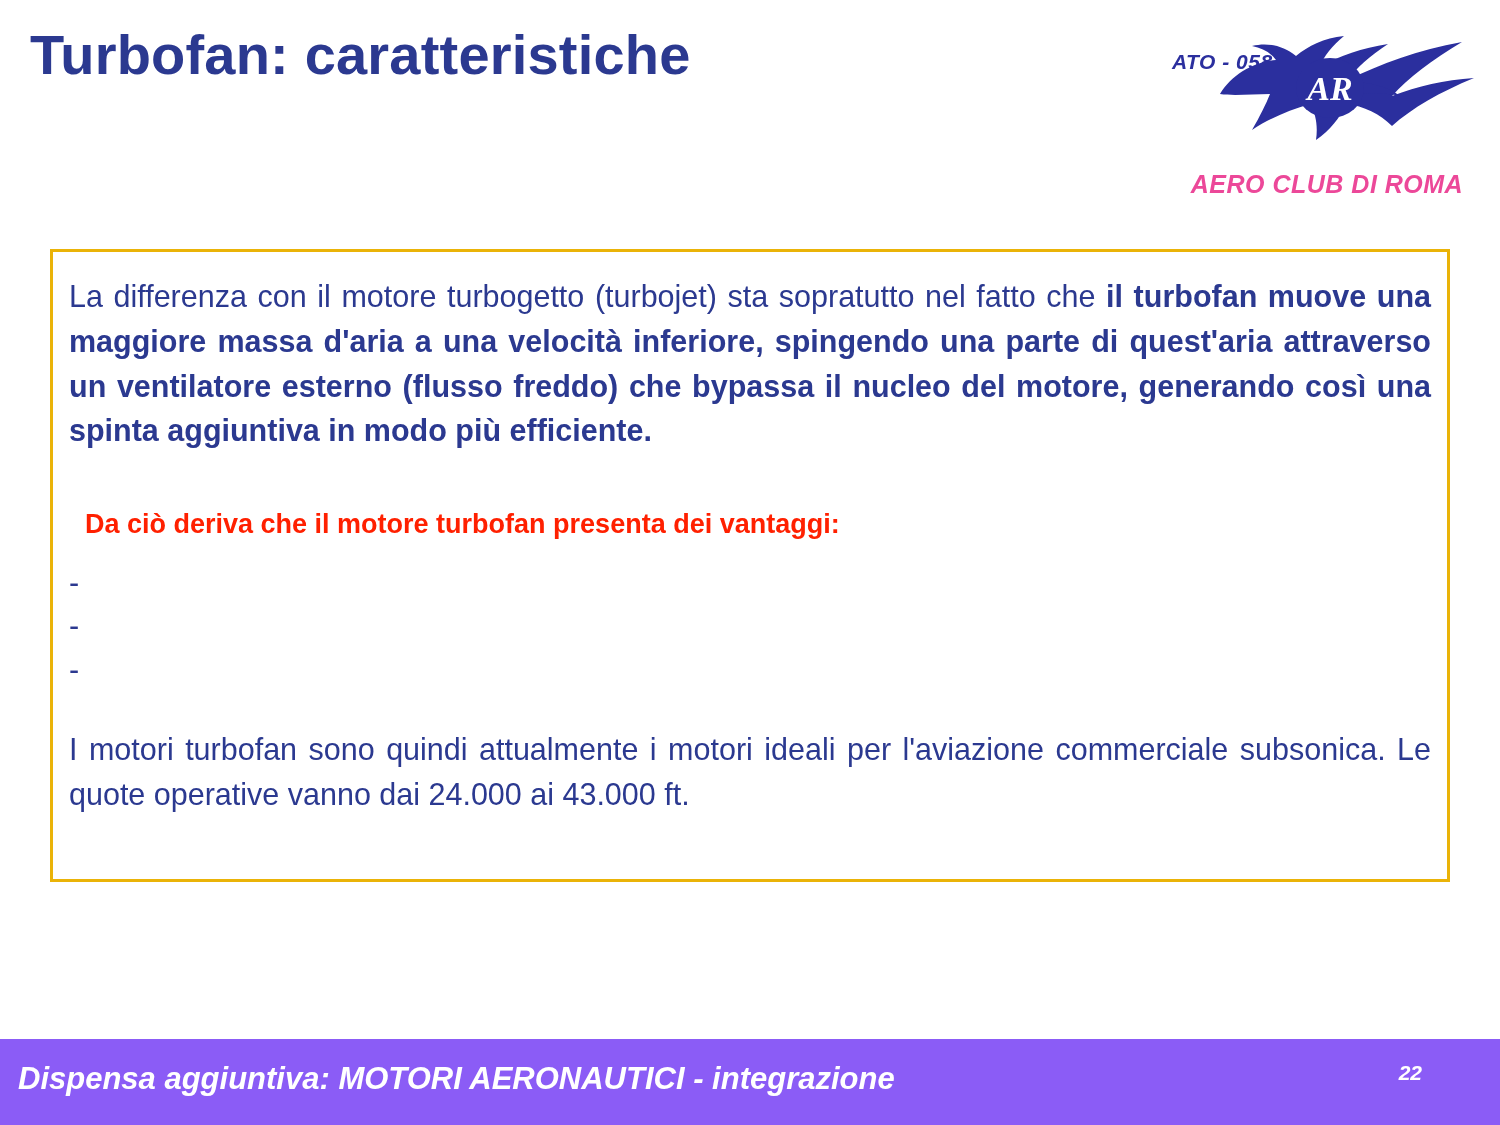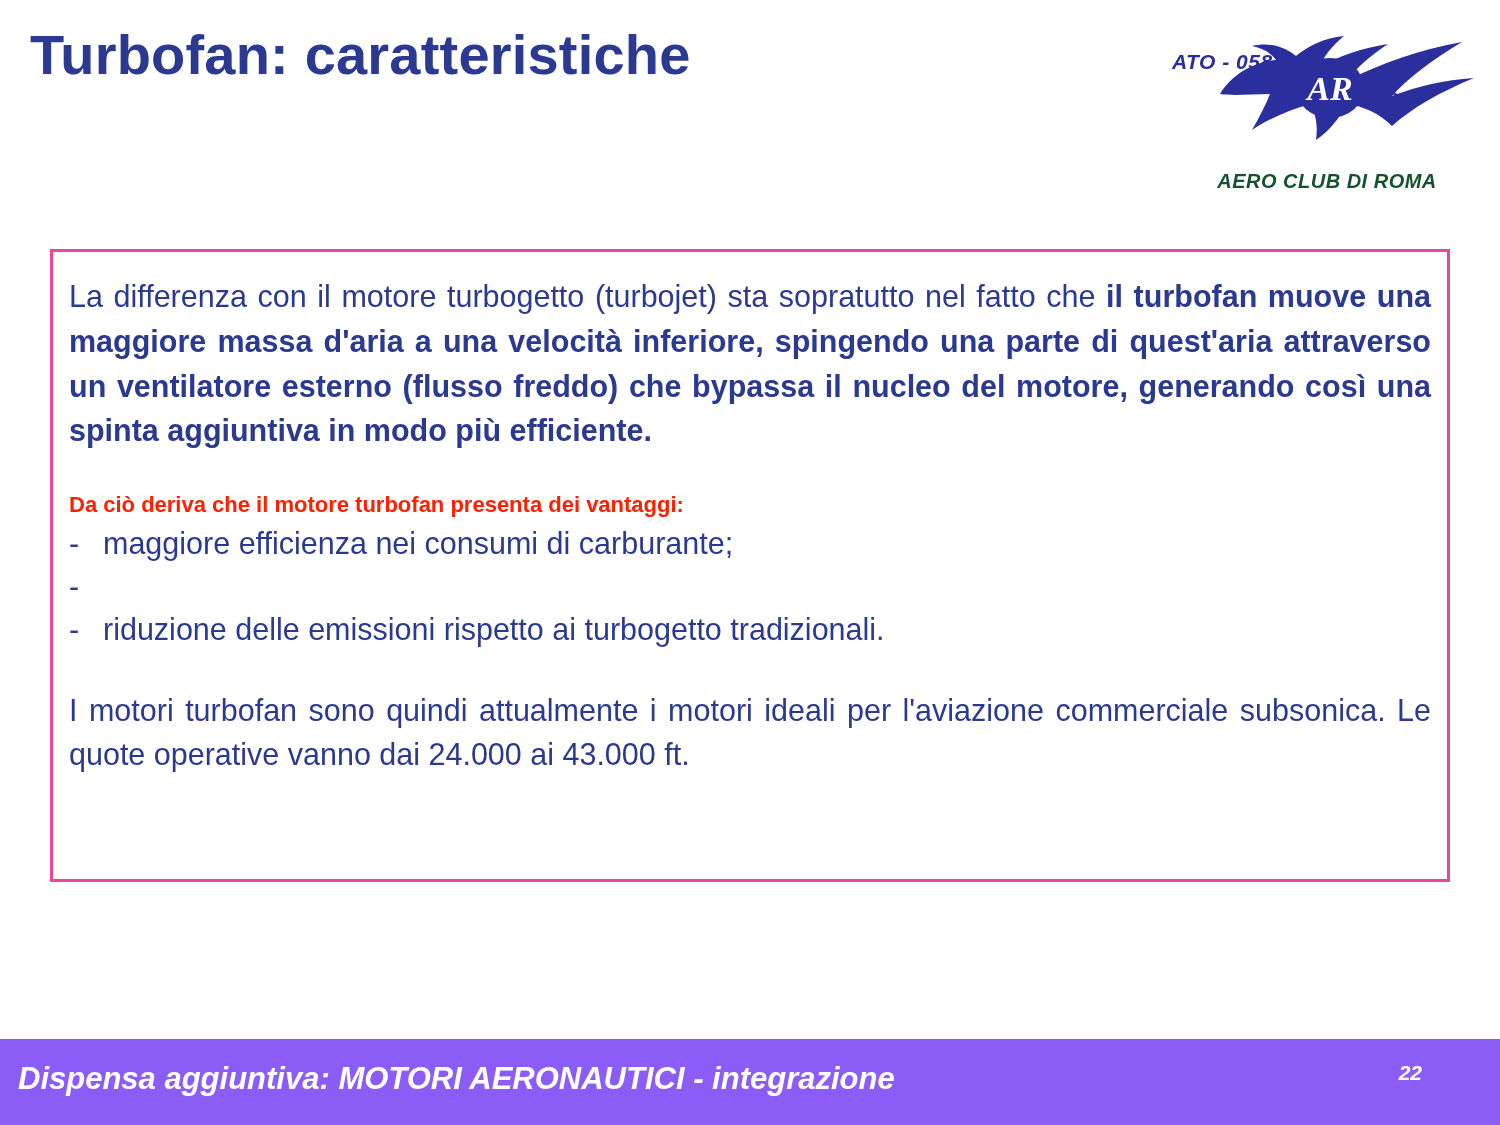--- a/index.html
+++ b/index.html
@@ -54,57 +54,57 @@
     top: 8px;
     width: 270px;
     height: 128px;
   }
   #aero-club-text {
     position: absolute;
     left: 0px;
     top: 148px;
     width: 310px;
     text-align: center;
-    font-size: 20px;
+    font-size: 25px;
     font-weight: bold;
     font-style: italic;
-    color: #14532d;
+    color: #ec4899;
     letter-spacing: 0.5px;
   }
 
   
   #content-box {
     position: absolute;
     left: 50px;
     top: 249px;
     width: 1400px;
     height: 633px;
-    border: 3px solid #ec4899;
+    border: 3px solid #eab308;
     box-sizing: border-box;
     padding: 22px 16px 8px 16px;
   }
   .para {
     color: #2b3990;
     font-size: 30.5px;
     line-height: 1.47;
     margin: 0;
   }
   .para.justify {
     text-align: justify;
     text-align-last: left;
   }
   .bold {
     font-weight: bold;
   }
   #advantages-heading {
     color: #ff2000;
     font-weight: bold;
-    font-size: 22px;
+    font-size: 27px;
     line-height: 1.47;
-    margin: 0;
+    margin: 16px;
     padding-top: 36px;
   }
   .bullet-line {
     color: #2b3990;
     font-size: 30.5px;
     line-height: 1.42;
     margin: 0;
     display: flex;
   }
   .bullet-dash {
@@ -167,28 +167,26 @@
 </div>
 
 <div id="content-box">
 
   <p class="para justify"><span>La differenza con il motore turbogetto (turbojet) sta sopratutto nel fatto che </span><span class="bold">il turbofan muove una maggiore massa d'aria a una velocità inferiore, spingendo una parte di quest'aria attraverso un ventilatore esterno (flusso freddo) che bypassa il nucleo del motore, generando così una spinta aggiuntiva in modo più efficiente.</span></p>
 
   <p id="advantages-heading">Da ciò deriva che il motore turbofan presenta dei vantaggi:</p>
 
   <div class="bullet-line">
     <span class="bullet-dash">-</span>
-    <span>maggiore efficienza nei consumi di carburante;</span>
   </div>
   <div class="bullet-line">
     <span class="bullet-dash">-</span>
   </div>
   <div class="bullet-line">
     <span class="bullet-dash">-</span>
-    <span>riduzione delle emissioni rispetto ai turbogetto tradizionali.</span>
   </div>
 
   <p id="closing-para" class="para justify">I motori turbofan sono quindi attualmente i motori ideali per l'aviazione commerciale subsonica. Le quote operative vanno dai 24.000 ai 43.000 ft.</p>
 </div>
 
 <div id="footer-bar">
   <div id="footer-text">Dispensa aggiuntiva: MOTORI AERONAUTICI - integrazione</div>
   <div id="footer-page">22</div>
 </div>
 

